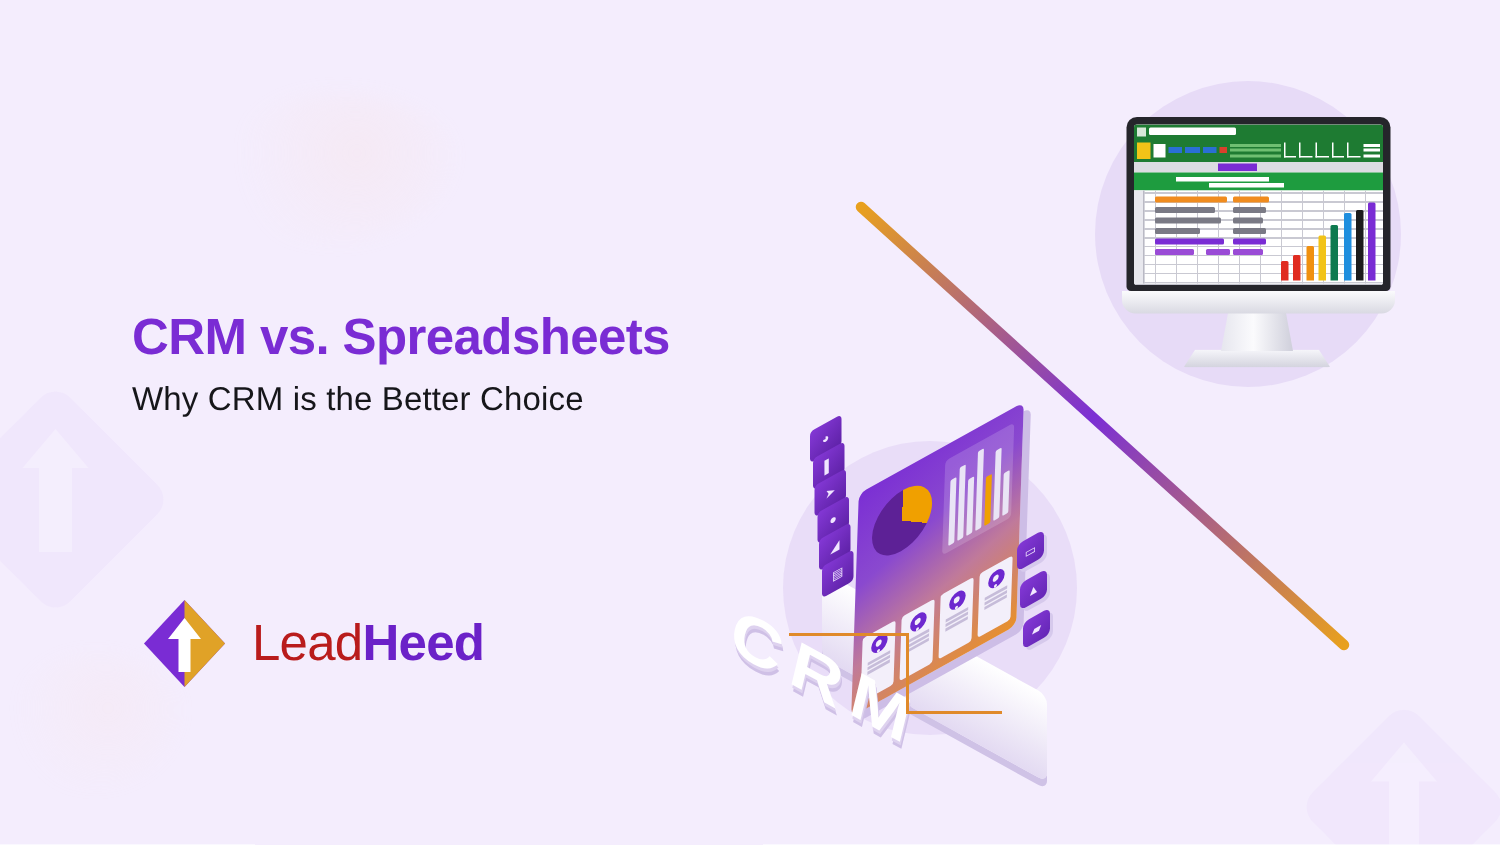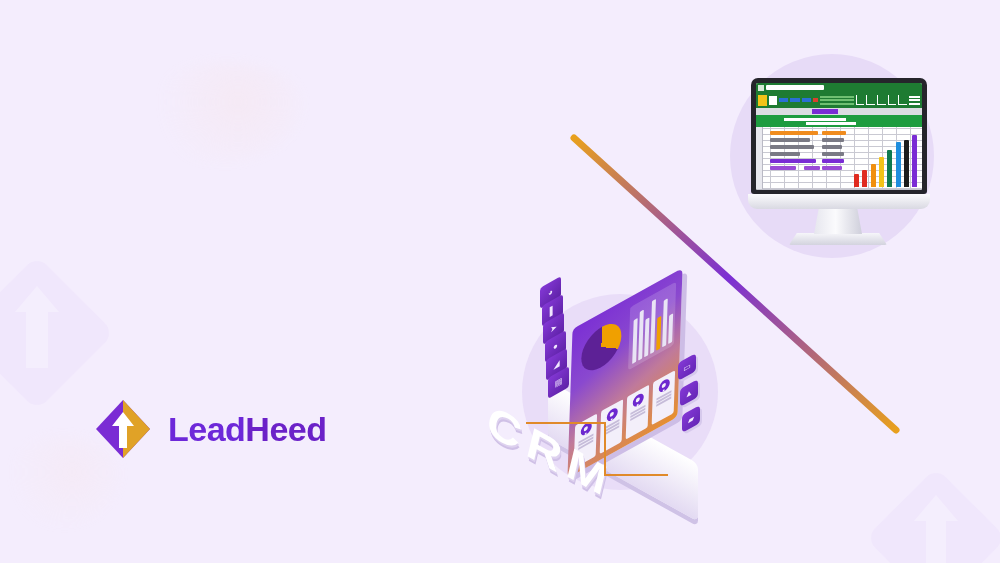--- a/index.html
+++ b/index.html
@@ -91,21 +91,21 @@
     position: relative;
     width: 62px;
     height: 62px;
   }
   #logo-wordmark {
     font-size: 34px;
     letter-spacing: -0.5px;
     line-height: 1;
     white-space: nowrap;
   }
-  .lw-lead { color: #6d28d9; font-weight: bold; }
+  .lw-lead { color: #b91c1c; font-weight: normal; }
   .lw-heed { color: #6b21c8; font-weight: bold; }
 
   
   #vs-line {
     position: absolute;
     left: 560px;
     top: 130px;
     width: 350px;
     height: 310px;
     pointer-events: none;
@@ -318,20 +318,24 @@
   </div>
 
   <div class="wm" style="left:886px; top:488px; width:100px; height:100px;">
     <div class="wm-diamond"></div>
     <div class="wm-arrow"></div>
   </div>
 
   <div class="wm wm-blob" style="left:142px; top:62px; width:160px; height:100px;"></div>
   <div class="wm wm-blob" style="left:0px; top:436px; width:120px; height:90px; opacity:.3;"></div>
 
+  <div id="text-block">
+    <h1 id="headline" style="color: rgb(122, 44, 212);">CRM vs. Spreadsheets</h1>
+    <h2 id="subheadline" style="color: rgb(22, 22, 26);">Why CRM is the Better Choice</h2>
+  </div>
 
   <div id="logo">
     <div id="logo-mark">
       <svg viewBox="0 0 62 62" width="62" height="62" aria-hidden="true">
         <path d="M31 2 L58 31 L31 60 L4 31 Z" fill="#7a2cd4"></path>
         <path d="M31 2 L58 31 L31 60 Z" fill="#e0a227"></path>
         <path d="M31 14 L42 28 L35 28 L35 50 L27 50 L27 28 L20 28 Z" fill="#ffffff"></path>
       </svg>
     </div>
     <div id="logo-wordmark">

